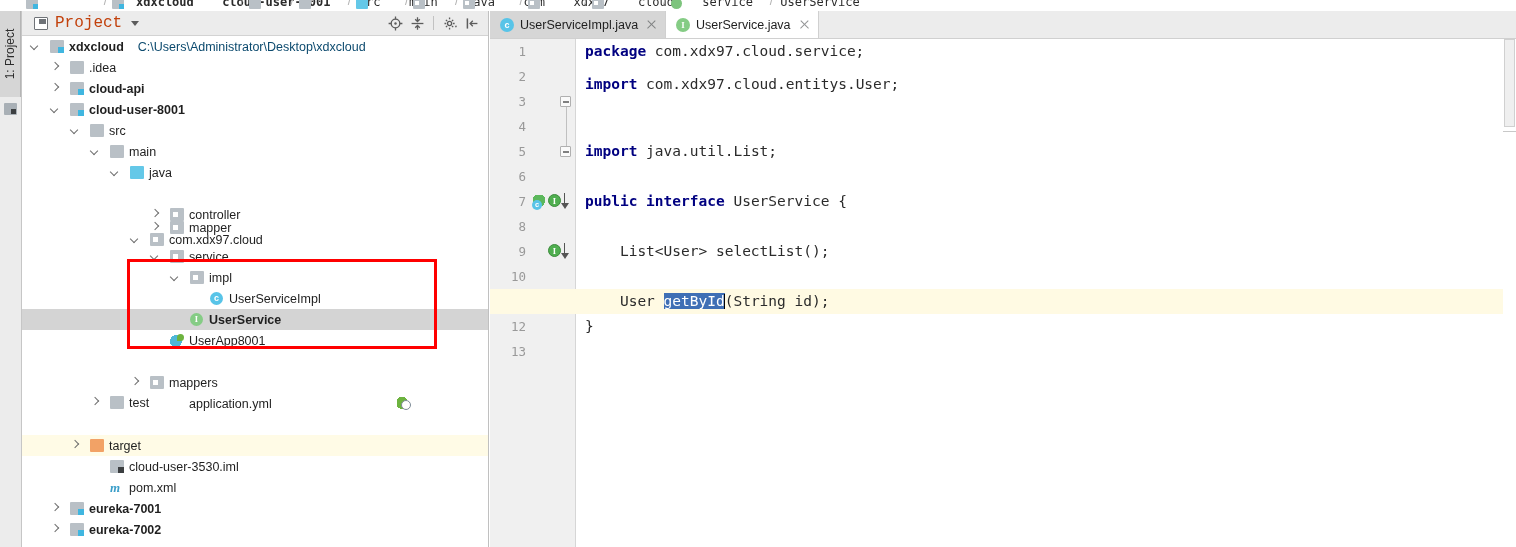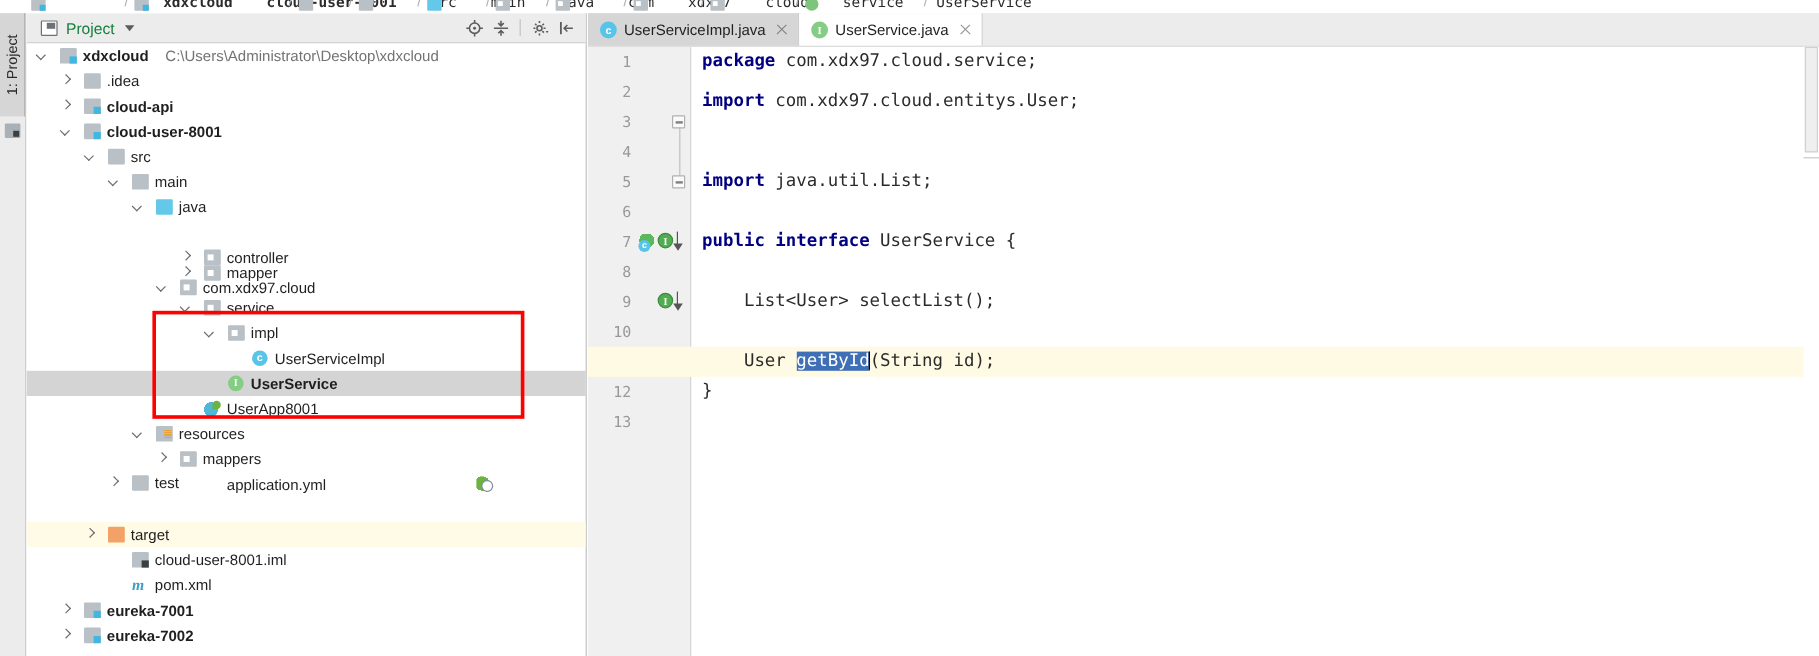--- a/index.html
+++ b/index.html
@@ -94,21 +94,21 @@
   }
   #project-header .ph-icon {
     width: 14px; height: 13px; margin-left: 12px; margin-right: 7px;
     border: 1px solid #6e7277; border-radius: 1px; position: relative;
     background: #fff;
   }
   #project-header .ph-icon::after {
     content: ""; position: absolute; left: 4px; top: 1px;
     width: 7px; height: 5px; background: #6e7277;
   }
-  #project-header .ph-title { font-size: 13px; color: #15803d; }
+  #project-header .ph-title { font-size: 16px; color: #c2410c; font-family: Liberation Mono, monospace; }
   #project-header .ph-caret {
     margin-left: 9px; width: 0; height: 0;
     border-left: 4px solid transparent; border-right: 4px solid transparent;
     border-top: 5px solid #5c5c5c;
   }
   #project-header .ph-tools {
     margin-left: auto; display: flex; align-items: center;
     margin-right: 6px; gap: 0px;
   }
   .tb-btn {
@@ -134,21 +134,21 @@
   .arrow::before {
     content: ""; position: absolute; left: 2px; top: 1px;
     width: 5px; height: 5px;
     border-right: 1.6px solid #6e6e6e; border-bottom: 1.6px solid #6e6e6e;
     transform: rotate(-45deg);
   }
   .arrow.down::before { transform: rotate(45deg); left: 1px; top: 2px; }
   .nicon { position: absolute; width: 14px; height: 13px; }
   .label { position: absolute; font-size: 12.5px; }
   .label.bold { font-weight: bold; }
-  .label.path { color: #737373; font-weight: normal; }
+  .label.path { color: #0c4a6e; font-weight: normal; }
 
   
   .ic-module { background: #b9c0c6; border-radius: 1px; }
   .ic-module::after {
     content:""; position:absolute; right:0; bottom:0; width:6px; height:6px;
     background:#40b6e0;
   }
   .ic-folder { background: #b9c0c6; border-radius: 1px 1px 1px 1px; }
   .ic-folder-java { background: #64c8e8; border-radius: 1px; }
   .ic-folder-res { background: #b9c0c6; border-radius: 1px; }
@@ -504,25 +504,20 @@
         <span class="label" style="left: 207px;">UserServiceImpl</span>
       </div>
       <div class="row selected" style="top: 273px; position: absolute;">
         <span class="nicon ic-iface" style="left: 168px;">I</span>
         <span class="label bold" style="left: 187px;">UserService</span>
       </div>
       <div class="row" style="top: 294px; position: absolute;">
         <span class="nicon ic-springboot" style="left: 148px;"></span>
         <span class="label" style="left: 167px;">UserApp8001</span>
       </div>
-      <div class="row" style="top: 315px; position: absolute;">
-        <span class="arrow down" style="left: 88px;"></span>
-        <span class="nicon ic-folder-res" style="left: 108px;"></span>
-        <span class="label" style="left: 127px;">resources</span>
-      </div>
       <div class="row" style="top: 336px; position: absolute;">
         <span class="arrow" style="left: 108px;"></span>
         <span class="nicon ic-pkg" style="left: 128px;"></span>
         <span class="label" style="left: 147px;">mappers</span>
       </div>
       <div class="row" style="top: 357px; position: absolute; justify-content: center;">
         <span class="nicon ic-spring" style="left: 148px;"></span>
         <span class="label" style="left: 167px;">application.yml</span>
       </div>
       <div class="row" style="top: 356px; position: absolute;">
@@ -530,21 +525,21 @@
         <span class="nicon ic-folder" style="left: 88px;"></span>
         <span class="label" style="left: 107px;">test</span>
       </div>
       <div class="row excluded" style="top: 399px; position: absolute;">
         <span class="arrow" style="left: 48px;"></span>
         <span class="nicon ic-folder-target" style="left: 68px;"></span>
         <span class="label" style="left: 87px;">target</span>
       </div>
       <div class="row" style="top: 420px; position: absolute;">
         <span class="nicon ic-iml" style="left: 88px;"></span>
-        <span class="label" style="left: 107px;">cloud-user-8001.iml</span>
+        <span class="label" style="left: 107px;">cloud-user-3530.iml</span>
       </div>
       <div class="row" style="top: 441px; position: absolute;">
         <span class="nicon ic-maven" style="left: 88px;">m</span>
         <span class="label" style="left: 107px;">pom.xml</span>
       </div>
       <div class="row" style="top: 462px; position: absolute;">
         <span class="arrow" style="left: 28px;"></span>
         <span class="nicon ic-module" style="left: 48px;"></span>
         <span class="label bold" style="left: 67px;">eureka-7001</span>
       </div>

